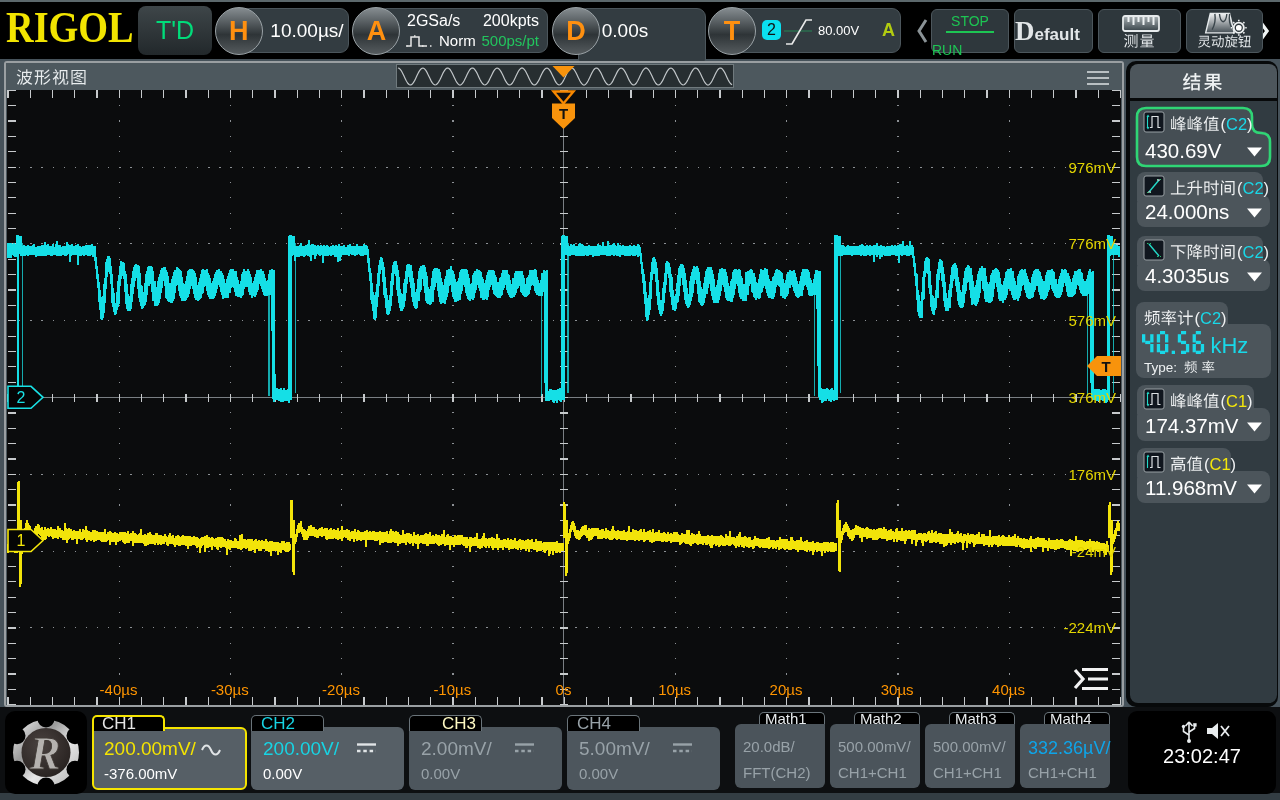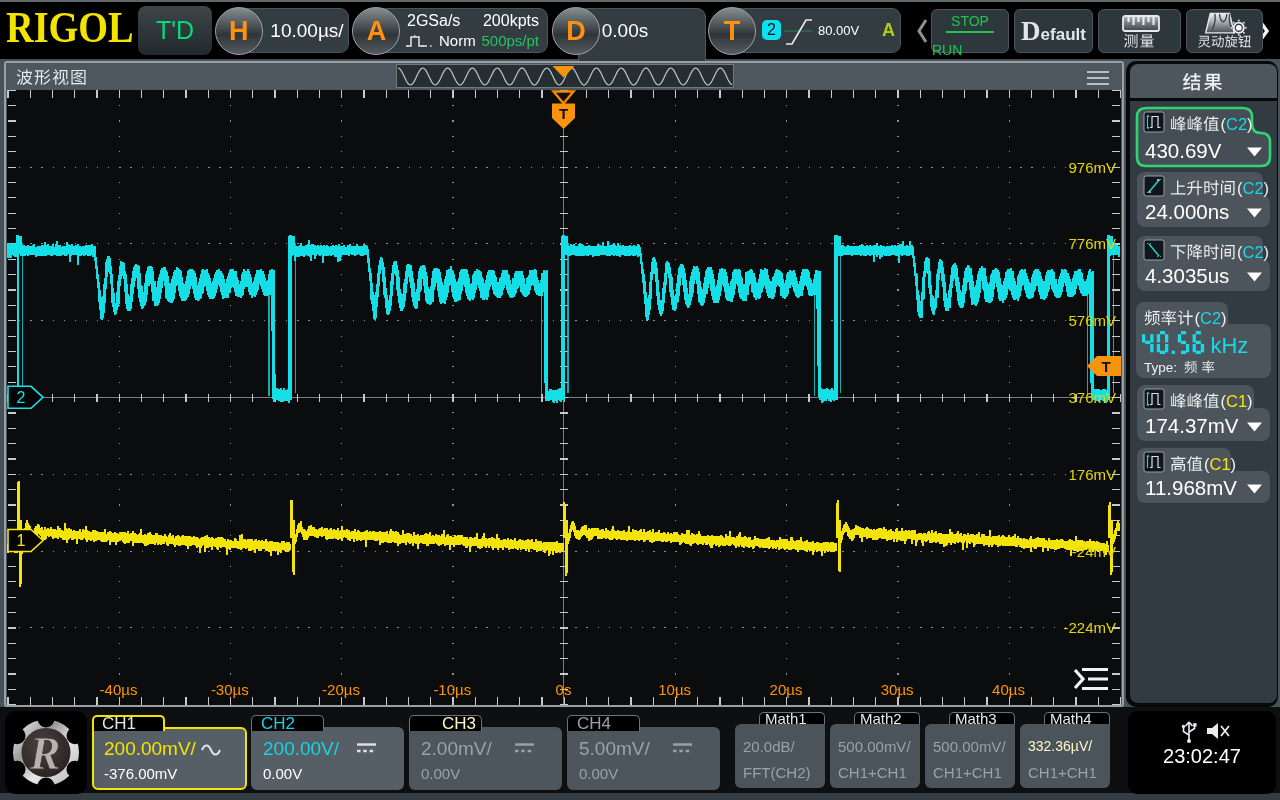--- a/index.html
+++ b/index.html
@@ -56,21 +56,21 @@
   </svg>
 <svg class="abs" style="left:1256px;top:18px" width="14" height="26" viewBox="0 0 14 26">
     <path d="M3 2l8 11l-8 11" stroke="#f0f4f4" stroke-width="3.4" fill="none"></path>
   </svg>
 <div class="abs" style="left:931px;top:9px;width:78px;height:44px;border-radius:6px;background:#2e373c;border:1px solid #4c565c">
     <div class="abs" style="left:0;top:3px;width:100%;text-align:center;color:#1dc553;font-size:14px">STOP</div>
     <div class="abs" style="left:14px;top:21px;width:48px;height:1.5px;background:#1dc553"></div>
     <div class="abs" style="left:0;top:32px;width:100%;text-align:left;color:#1dc553;font-size:14px">RUN</div>
   </div>
 <div class="abs" style="left:1014px;top:9px;width:79px;height:44px;border-radius:6px;background:#2e373c;border:1px solid #4c565c">
-    <div class="abs" style="left:0;top:0;width:100%;height:42px;line-height:42px;text-align:center;color:#e2e6e8"><span style="font-size:27px;font-weight:bold;font-family:'Liberation Serif',serif">D</span><span style="font-size:17px;font-weight:bold">efault</span></div>
+    <div class="abs" style="left:0;top:0;width:100%;height:42px;line-height:42px;color:#e2e6e8"><span style="font-size:27px;font-weight:bold;font-family:'Liberation Serif',serif">D</span><span style="font-size:17px;font-weight:bold">efault</span></div>
   </div>
 <div class="abs" style="left:1098px;top:9px;width:83px;height:44px;border-radius:6px;background:#2e373c;border:1px solid #4c565c">
     <svg class="abs" style="left:23px;top:5px" width="38" height="17" viewBox="0 0 38 17">
       <defs>
         <linearGradient id="rg" x1="0" y1="0" x2="0" y2="1">
           <stop offset="0" stop-color="#aab2b5"></stop>
           <stop offset="1" stop-color="#39444a"></stop>
         </linearGradient>
       </defs>
       <rect x="1" y="1" width="36" height="15" rx="2" fill="url(#rg)" stroke="#e6eaec" stroke-width="1.8"></rect>
@@ -386,21 +386,21 @@
 <div class="abs" style="left:838px;top:738px;color:#98a2a8;font-size:15px">500.00mV/</div>
 <div class="abs" style="left:838px;top:764px;color:#98a2a8;font-size:15px">CH1+CH1</div>
 <div class="abs" style="left:949px;top:712px;width:66px;height:16px;background:#000;border-radius:5px 5px 0 0;border:1.5px solid #6a747a;border-bottom:none"></div>
 <div class="abs" style="left:925px;top:724px;width:90px;height:64px;background:#4b545b;border-radius:6px 0 6px 6px"></div>
 <div class="abs" style="left:955px;top:710px;color:#e6eaec;font-size:15px">Math3</div>
 <div class="abs" style="left:933px;top:738px;color:#98a2a8;font-size:15px">500.00mV/</div>
 <div class="abs" style="left:933px;top:764px;color:#98a2a8;font-size:15px">CH1+CH1</div>
 <div class="abs" style="left:1044px;top:712px;width:66px;height:16px;background:#000;border-radius:5px 5px 0 0;border:1.5px solid #6a747a;border-bottom:none"></div>
 <div class="abs" style="left:1020px;top:724px;width:90px;height:64px;background:#4b545b;border-radius:6px 0 6px 6px"></div>
 <div class="abs" style="left:1050px;top:710px;color:#e6eaec;font-size:15px">Math4</div>
-<div class="abs" style="left:1028px;top:738px;color:#fef9c3;font-size:14px">332.36µV/</div>
+<div class="abs" style="left:1028px;top:738px;color:#0ea5e9;font-size:18px">332.36µV/</div>
 <div class="abs" style="left:1028px;top:764px;color:#98a2a8;font-size:15px">CH1+CH1</div>
 <div class="abs" style="left:1128px;top:711px;width:148px;height:83px;background:#000;border-radius:9px"></div>
 <svg class="abs" style="left:1180px;top:718px" width="18" height="26" viewBox="0 0 18 26">
     <g stroke="#e8ecee" stroke-width="1.6" fill="none">
       <path d="M9 24V4M9 4l-3.5 4M9 4l3.5 4"></path>
       <path d="M9 17l-5.5-3.5V10"></path>
       <path d="M9 14l5.5-3.5V8"></path>
     </g>
     <circle cx="3.5" cy="8.5" r="1.7" fill="#e8ecee"></circle>
     <rect x="13.2" y="5.2" width="3.4" height="3.4" fill="#e8ecee"></rect>

